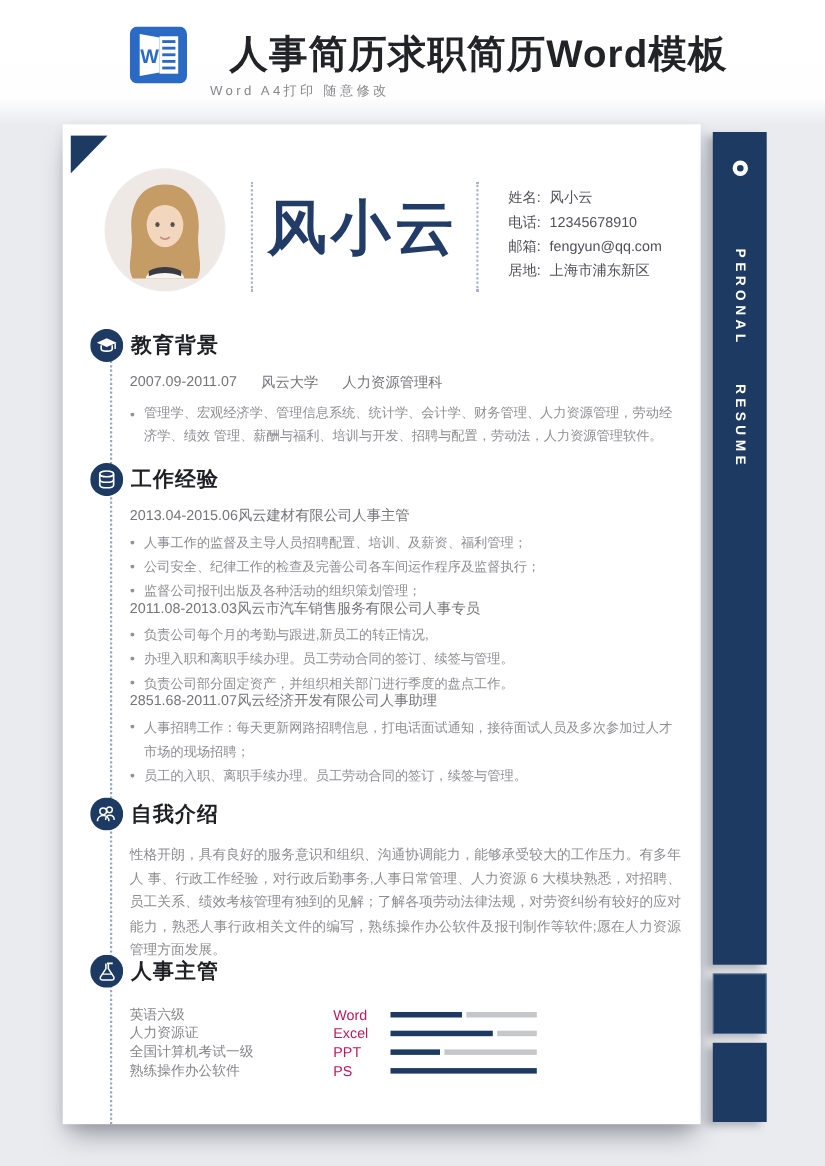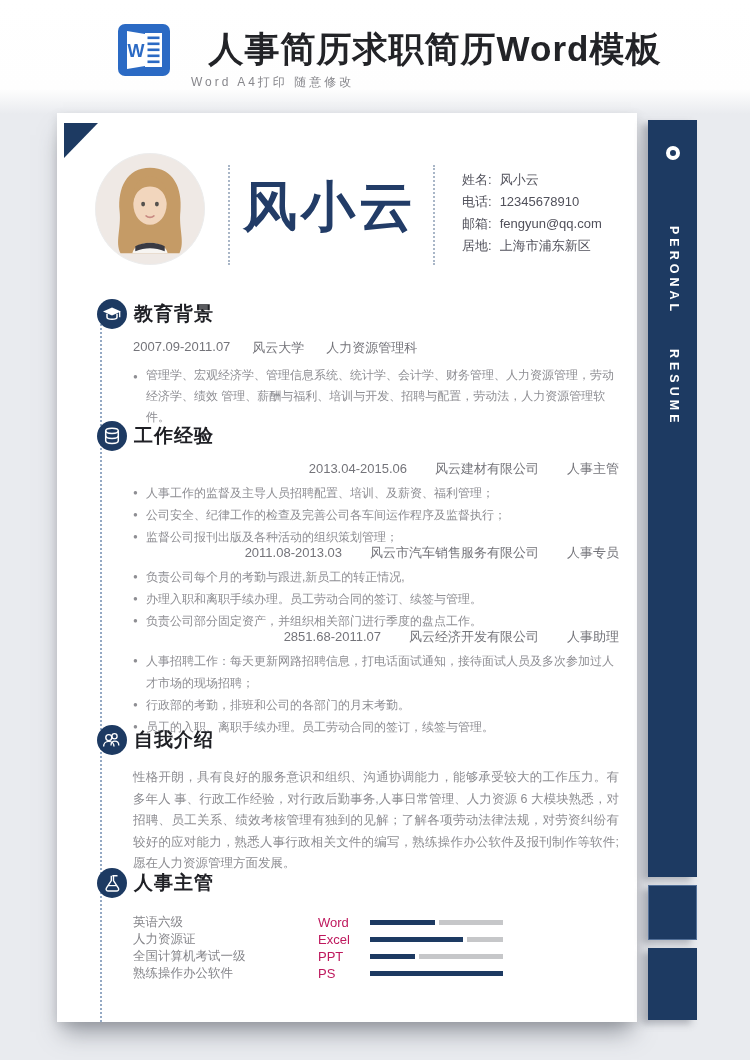--- a/index.html
+++ b/index.html
@@ -39,42 +39,42 @@
   .contact{ position:absolute; left:405px; top:56px; font-size:13px; color:#50505a;
     font-weight:normal; }
   .contact .row{ height:22px; line-height:22px; display:flex; }
   .contact .lab{ margin-right:8px; }
 
   
   .timeline{ position:absolute; left:43px; top:203px; height:706px; width:0;
     border-left:2px dotted #94a9c4; }
 
   
-  .section{ position:absolute; left:40px; right:18px; }
+  .section{ position:absolute; left:25px; right:18px; }
   .sec-head{ display:flex; align-items:center; height:30px; position:relative; z-index:2; }
   .sec-icon{ width:30px; height:30px; flex:0 0 30px; }
   .sec-title{ font-size:19px; font-weight:bold; color:#1f2025; margin-left:7px; letter-spacing:1px; }
   .sec-body{ margin-left:36px; }
 
   #sec-edu{ top:186px; }
   #sec-work{ top:308px; }
   #sec-about{ top:612px; }
   #sec-skills{ top:755px; }
 
   .meta-line{ margin-top:10px; font-size:13px; color:#74747a; display:flex; column-gap:22px; }
   .bullets{ margin-top:5px; }
   .bullet{ font-size:12px; line-height:22px; color:#8e8e93; padding-left:13px; position:relative; }
   .bullet::before{ content:"●"; position:absolute; left:0; top:0; font-size:8px; color:#8e8e93; }
   .edu-detail{ margin-top:8px; font-size:12px; line-height:21px; color:#8e8e93;
     padding-left:13px; position:relative; max-width:505px; }
   .edu-detail::before{ content:"●"; position:absolute; left:0; top:1px; font-size:8px; color:#8e8e93; }
 
   .job{ position:absolute; left:0; right:0; }
   .job .sec-body{ margin-left:36px; }
-  .job-head{ font-size:13px; color:#74747a; display:flex; column-gap:28px; height:17px; line-height:17px;justify-content:flex-end; }
+  .job-head{ font-size:13px; color:#74747a; display:flex; height:17px; line-height:17px; }
   #job-0{ top:39px; } #job-1{ top:123px; } #job-2{ top:207px; }
 
   .about-text{ margin-top:12px; font-size:12.5px; line-height:21.5px; color:#8d8d92;
     max-width:502px; text-align:justify; }
 
   .skills-wrap{ margin-top:16px; display:flex; }
   .cert-col{ width:185px; }
   .cert-item{ height:17px; line-height:17px; font-size:12.5px; color:#85858a; }
   .bars-col{ flex:1; }
   .bar-row{ height:17px; display:flex; align-items:center; }
@@ -221,21 +221,20 @@
 
     <div class="job" id="job-2">
       <div class="sec-body">
         <div class="job-head">
           <span>2851.68-2011.07</span>
           <span>风云经济开发有限公司</span>
           <span>人事助理</span>
         </div>
         <div class="bullets">
           <div class="bullet">人事招聘工作：每天更新网路招聘信息，打电话面试通知，接待面试人员及多次参加过人才市场的现场招聘；</div>
-          <div class="bullet">行政部的考勤，排班和公司的各部门的月末考勤。</div>
           <div class="bullet">员工的入职、离职手续办理。员工劳动合同的签订，续签与管理。</div>
         </div>
       </div>
     </div>
   </div>
 
   <div class="section" id="sec-about">
     <div class="sec-head">
       <svg class="sec-icon" viewBox="0 0 30 30">
         <circle cx="15" cy="15" r="15" fill="#1d3a62"></circle>

